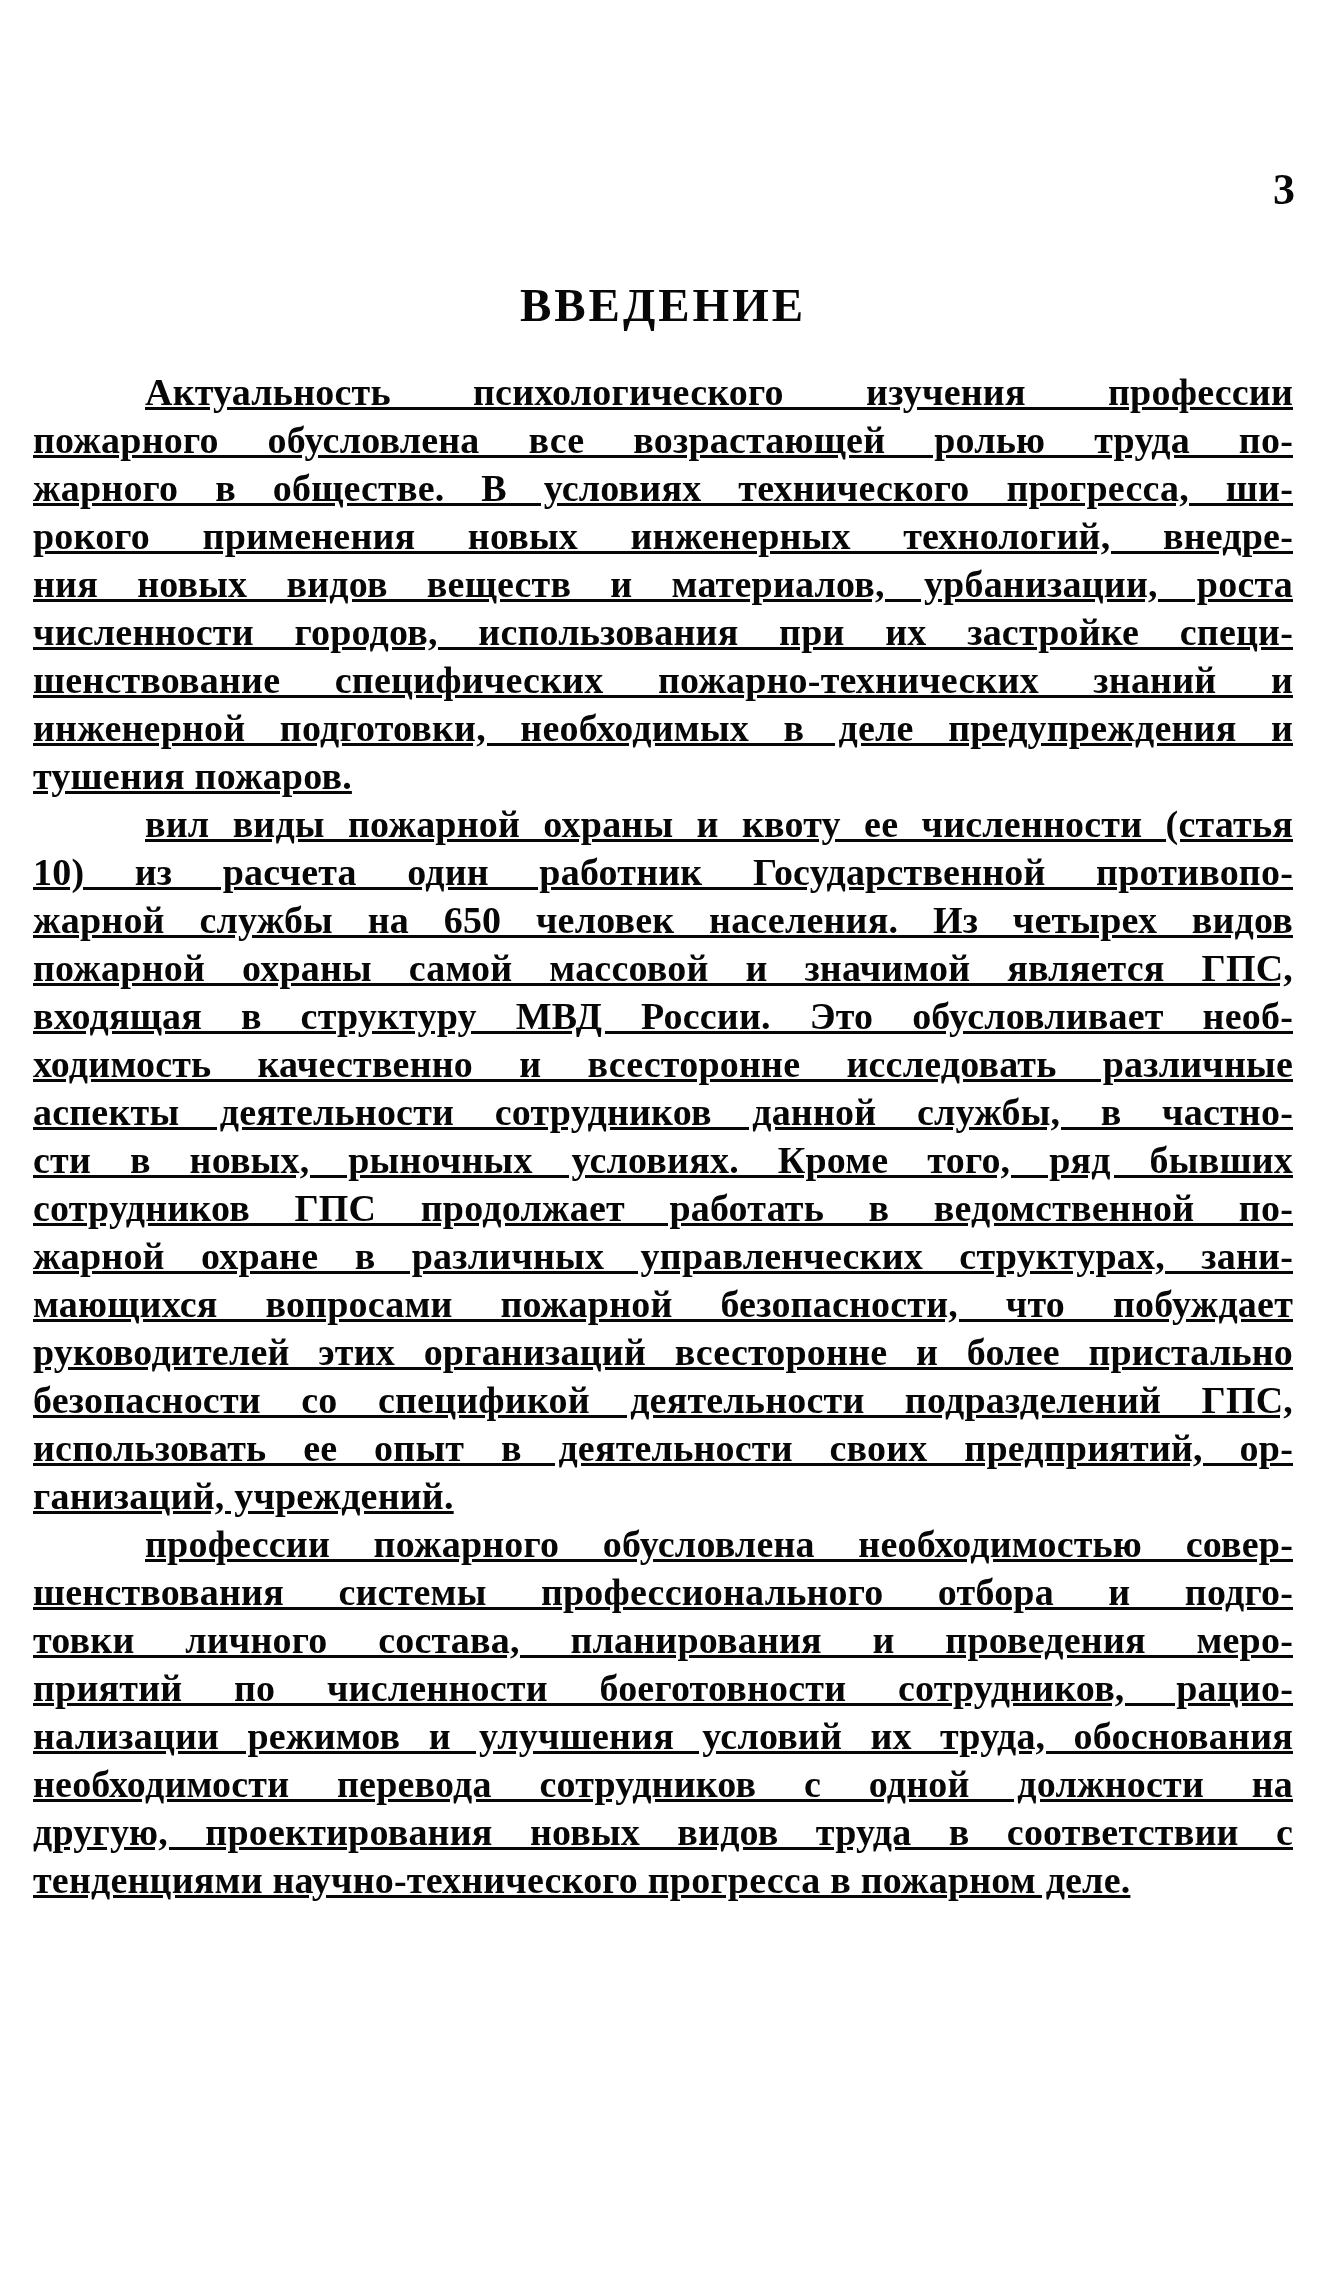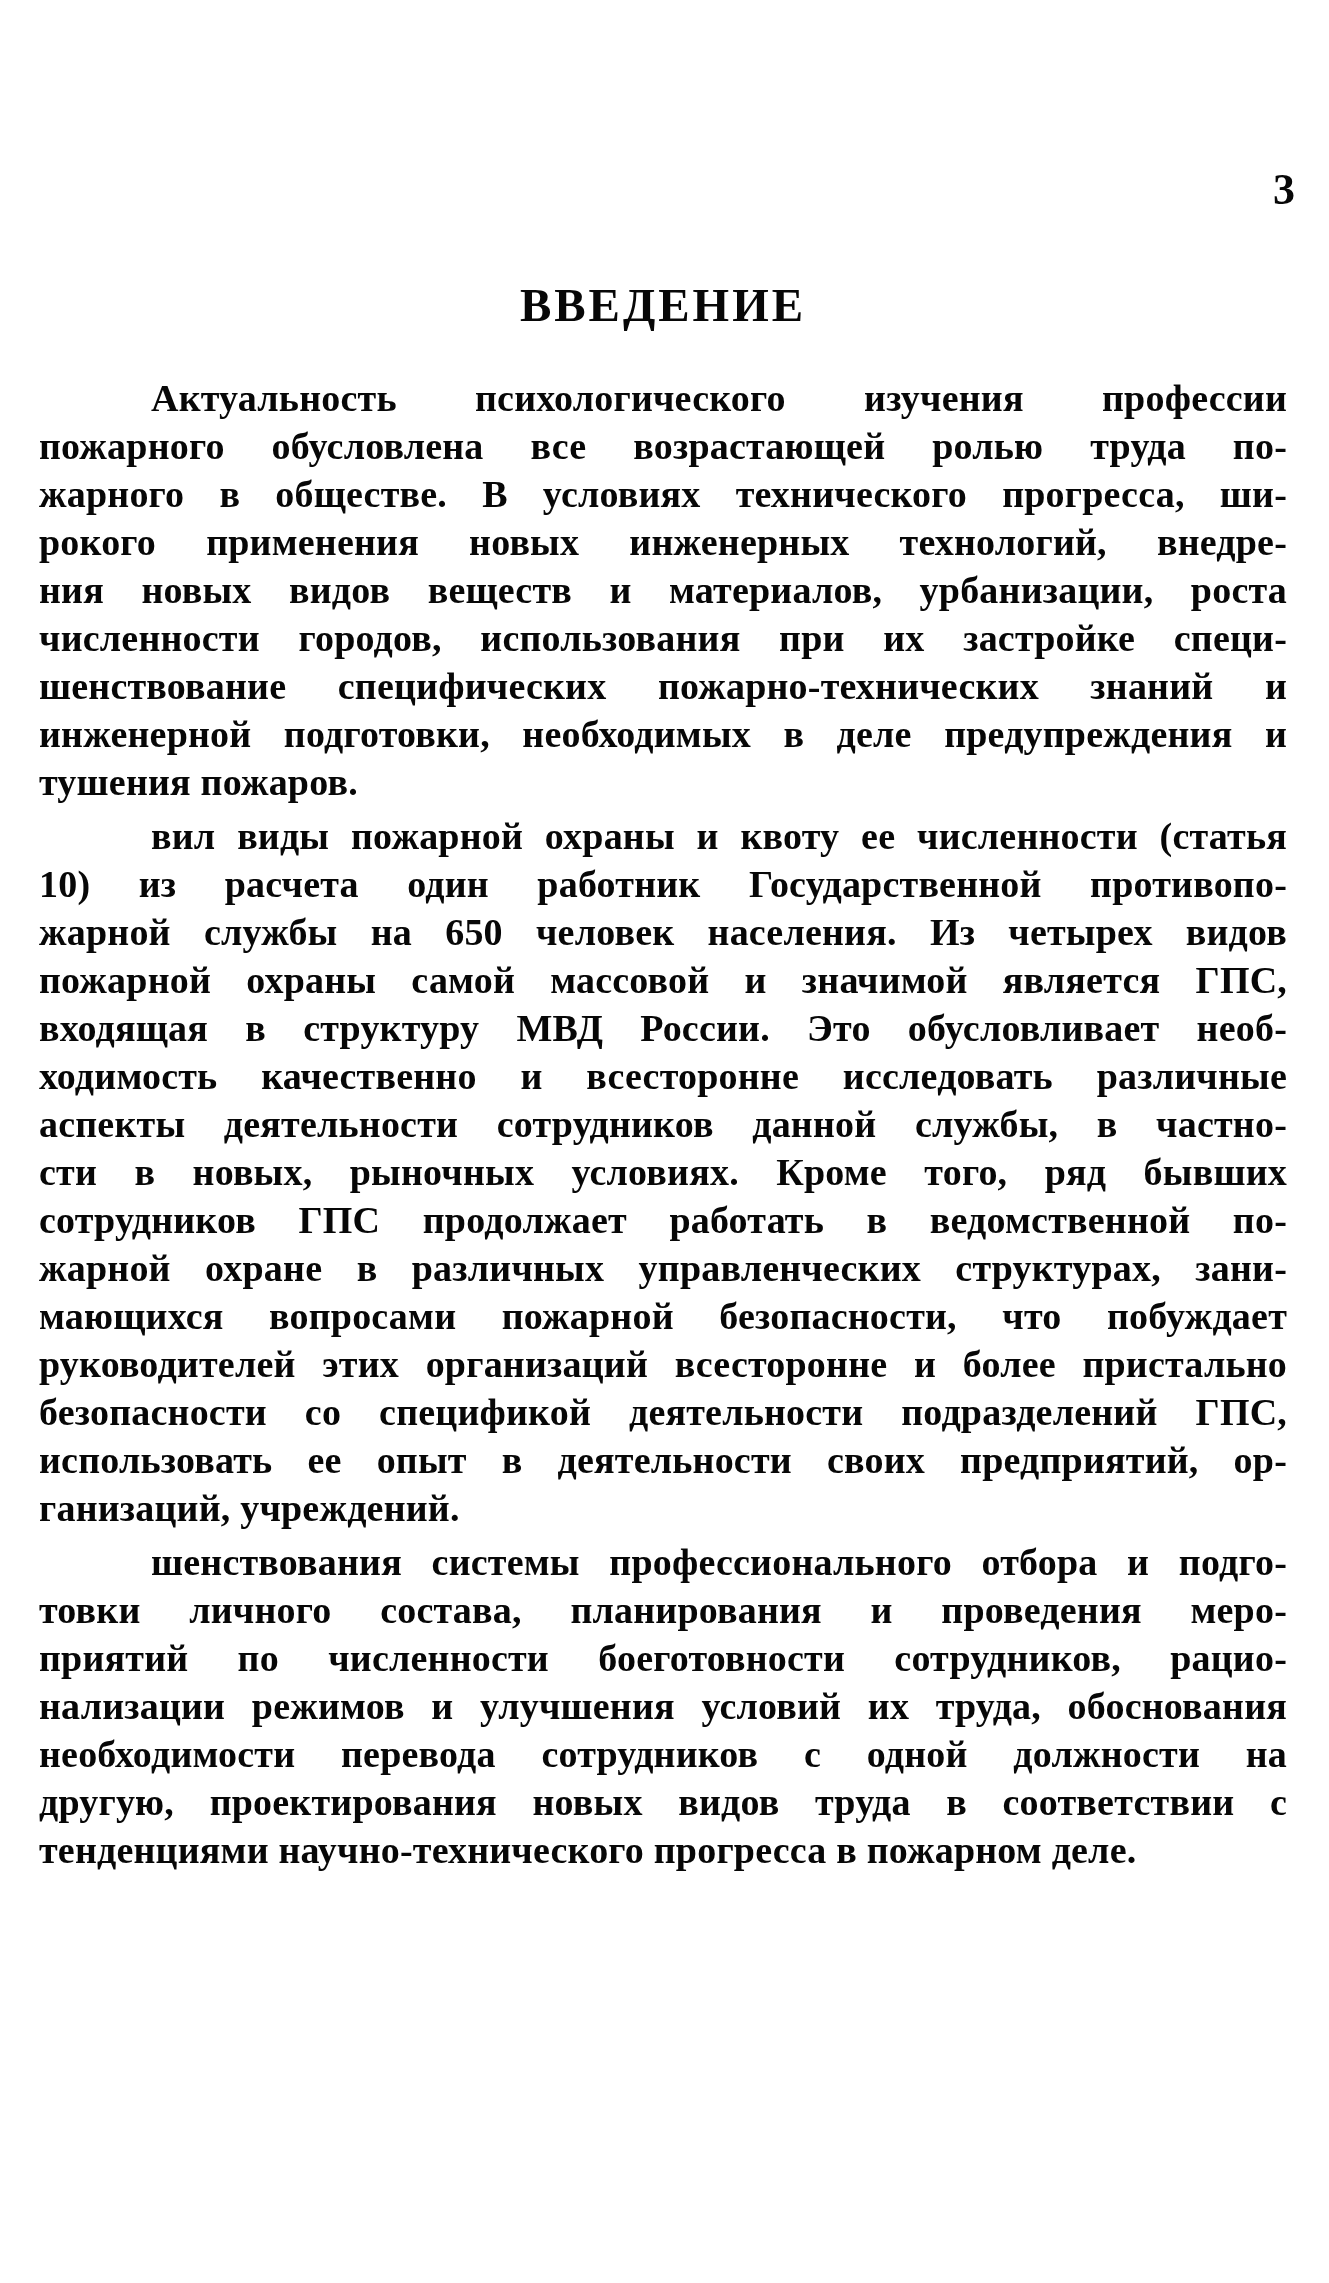--- a/index.html
+++ b/index.html
@@ -39,21 +39,21 @@
   .body-text {
     position: absolute;
     top: 368px;
     left: 33px;
     width: 1260px;
     font-size: 38px;
     font-weight: bold;
     line-height: 48px;
     letter-spacing: 0.2px;
   }
-  .paragraph { margin: 6px; }
+  .paragraph { margin: 0; text-decoration: underline; }
   .paragraph .line {
     text-align: justify;
     text-align-last: justify;
     white-space: normal;
   }
   .paragraph .line:first-child {
     padding-left: 112px;
   }
   .paragraph .line:last-child {
     text-align-last: left;
@@ -88,20 +88,21 @@
         <div class="line">сти в новых, рыночных условиях. Кроме того, ряд бывших</div>
         <div class="line">сотрудников ГПС продолжает работать в ведомственной по-</div>
         <div class="line">жарной охране в различных управленческих структурах, зани-</div>
         <div class="line">мающихся вопросами пожарной безопасности, что побуждает</div>
         <div class="line">руководителей этих организаций всесторонне и более пристально</div>
         <div class="line">безопасности со спецификой деятельности подразделений ГПС,</div>
         <div class="line">использовать ее опыт в деятельности своих предприятий, ор-</div>
         <div class="line">ганизаций, учреждений.</div>
       </div>
       <div class="paragraph">
+        <div class="line">профессии пожарного обусловлена необходимостью совер-</div>
         <div class="line">шенствования системы профессионального отбора и подго-</div>
         <div class="line">товки личного состава, планирования и проведения меро-</div>
         <div class="line">приятий по численности боеготовности сотрудников, рацио-</div>
         <div class="line">нализации режимов и улучшения условий их труда, обоснования</div>
         <div class="line">необходимости перевода сотрудников с одной должности на</div>
         <div class="line">другую, проектирования новых видов труда в соответствии с</div>
         <div class="line">тенденциями научно-технического прогресса в пожарном деле.</div>
       </div>
     </div>
 </div>

